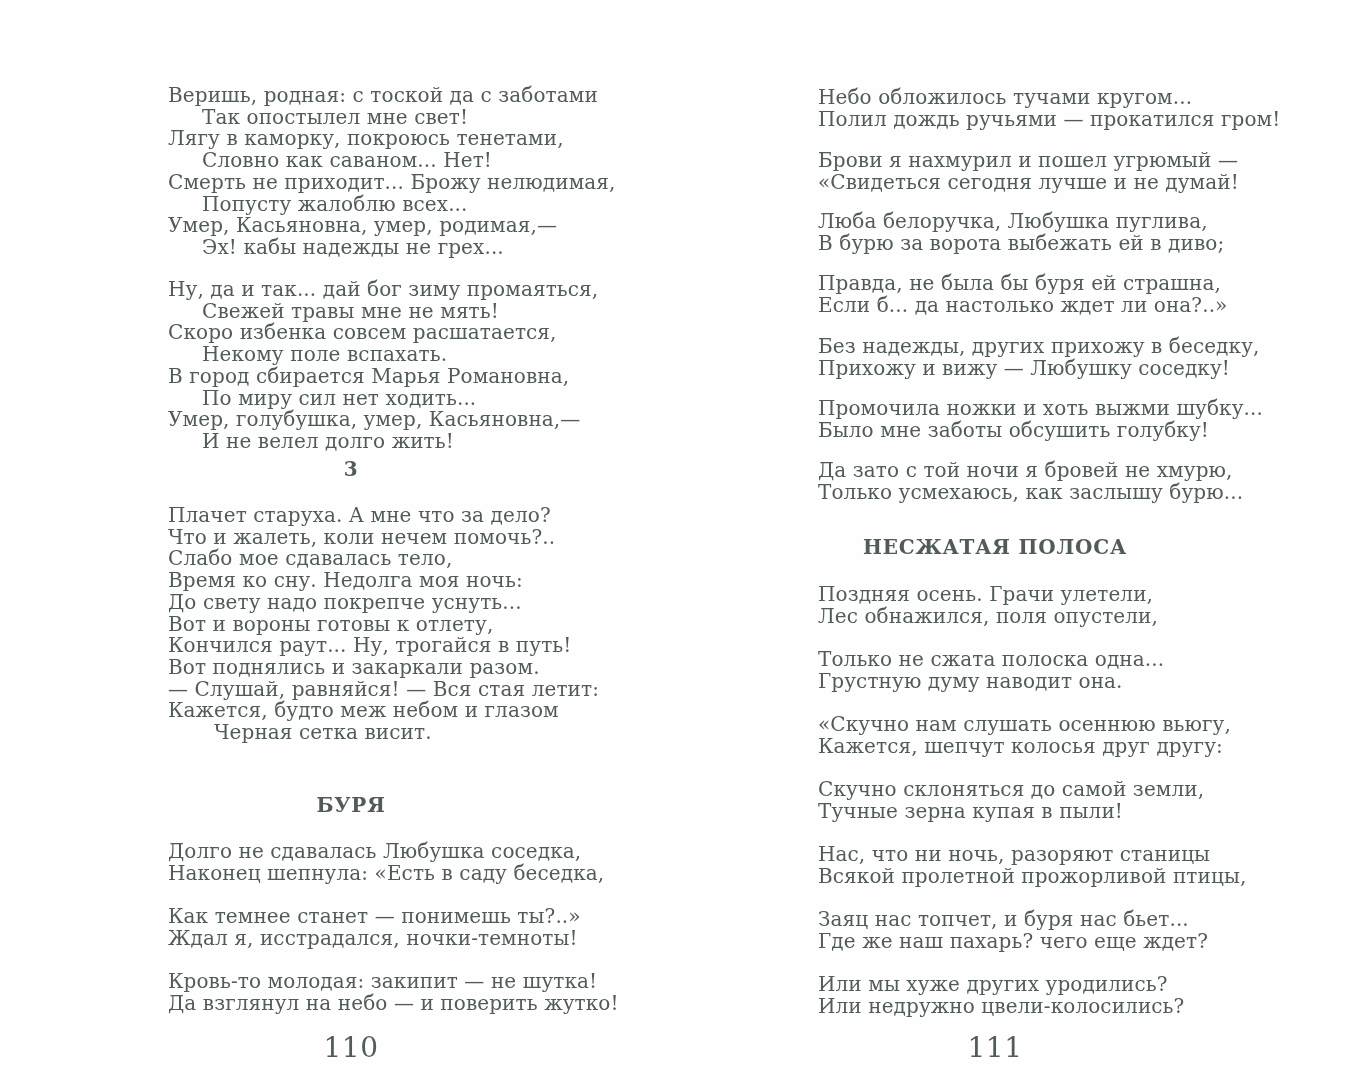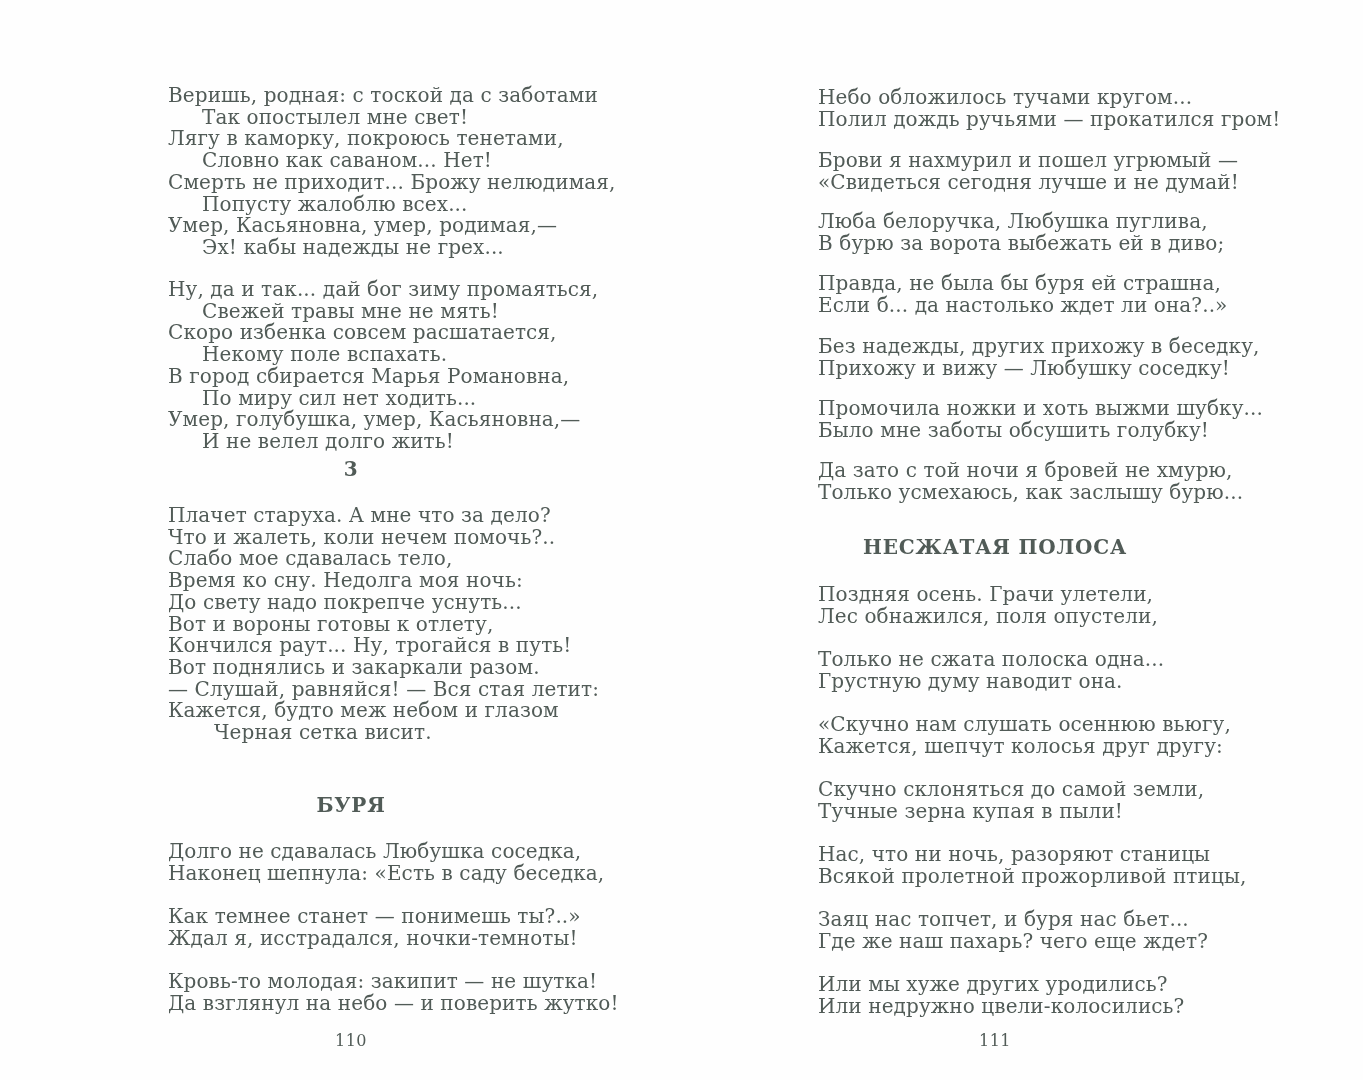--- a/index.html
+++ b/index.html
@@ -45,21 +45,21 @@
     font-weight: bold;
     text-align: center;
     letter-spacing: 0.8px;
     white-space: nowrap;
   }
   .page-number {
     position: absolute;
     width: 100%;
     top: 1031px;
     text-align: center;
-    font-size: 16px;
+    font-size: 28px;
     letter-spacing: 0.5px;
   }
 </style>
 </head>
 <body>
 
 <div class="book-spread">
 
   <div class="page page-left">
     <div>

